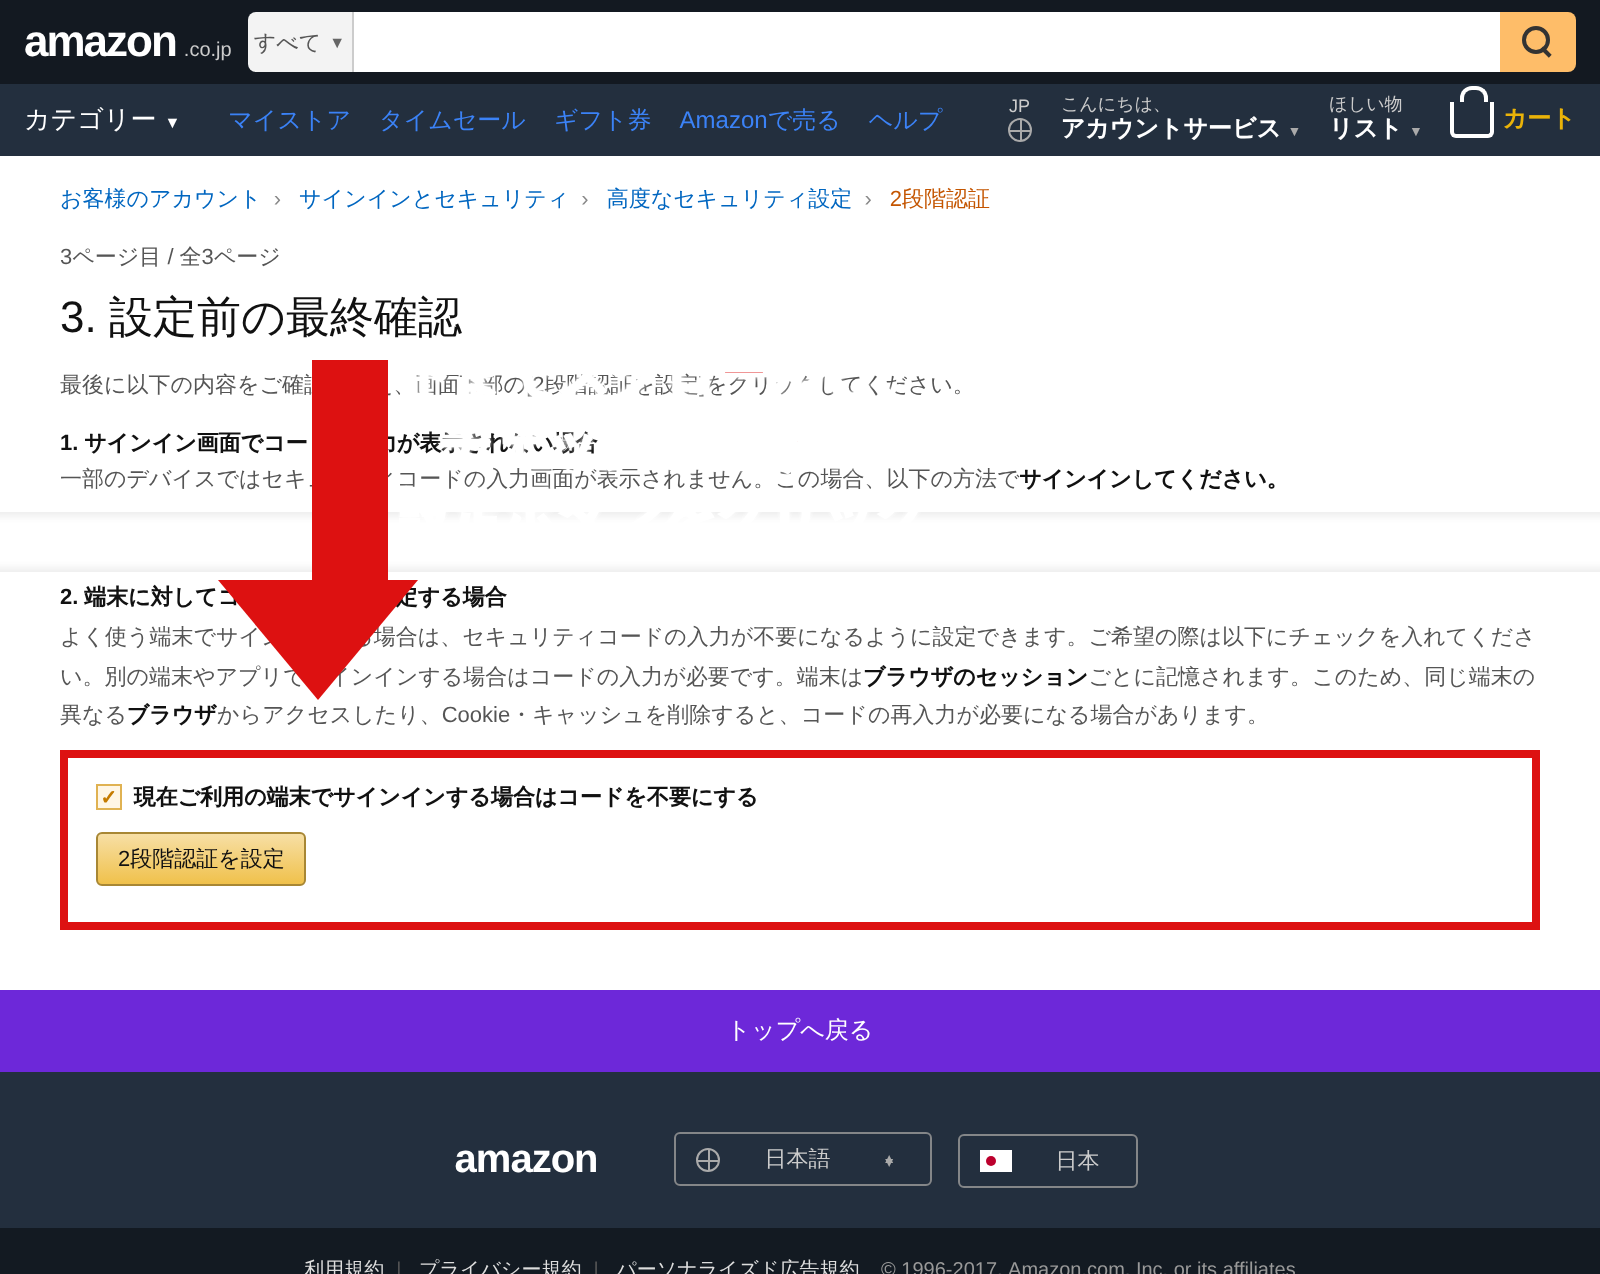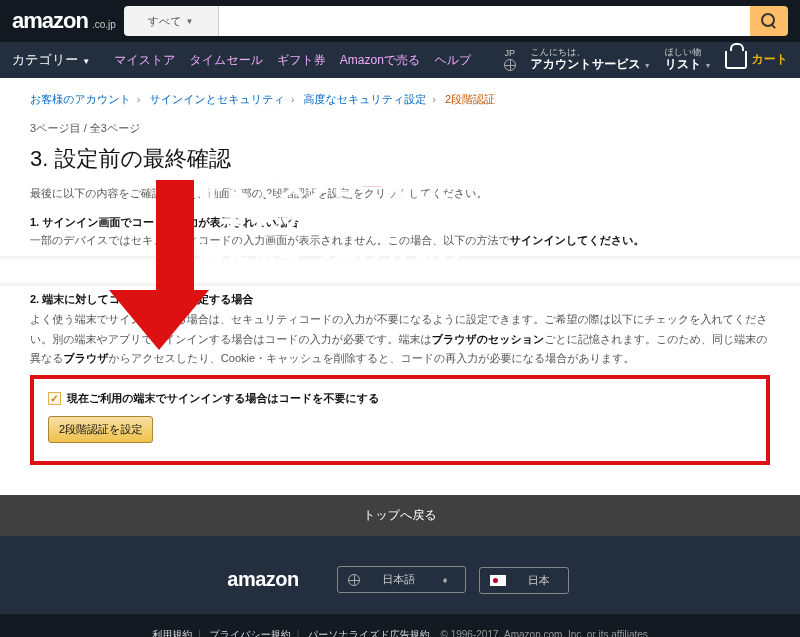--- a/index.html
+++ b/index.html
@@ -4,28 +4,28 @@
 <style>
   * { margin: 0; padding: 0; box-sizing: border-box; }
   body { font-family: "Hiragino Kaku Gothic Pro", Meiryo, sans-serif; background: #fff; width: 800px; }
   
   .nav { background: #131921; color: #fff; }
   .nav-top { display: flex; align-items: center; padding: 6px 12px; gap: 8px; }
   .logo { display: flex; align-items: baseline; }
   .logo-main { font-size: 22px; font-weight: 700; letter-spacing: -1px; }
   .logo-suffix { font-size: 10px; margin-left: 4px; color:#ccc;text-align:right;}
   .search { display: flex; flex: 1; height: 30px; }
-  .search-cat { background: #f3f3f3; color:#555; font-size:11px; display:flex; align-items:center; padding:0 24px; border-radius:4px 0 0 4px; border-right:1px solid #ccc;}
+  .search-cat { background: #f3f3f3; color:#555; font-size:11px; display:flex; align-items:center; padding:0 3px; border-radius:4px 0 0 4px; border-right:1px solid #ccc;}
   .search-cat::after{content:"▼"; font-size:8px; margin-left:4px; color:#666;}
   .search-input { flex:1; border:none; padding:0 6px; font-size:13px;}
   .search-btn { width:38px; background:#febd69; border:none; border-radius:0 4px 4px 0; display:flex; align-items:center; justify-content:center; cursor:pointer;}
   .nav-bottom { background:#232f3e; display:flex; align-items:center; padding:0 12px; height:36px; font-size:12px;}
   .nav-cat { color:#fff; font-size:13px; padding-right:14px;text-align:right;}
   .nav-cat::after{content:"▼"; font-size:8px; margin-left:4px;}
-  .nav-links { display:flex; gap:14px; color:#f0abfc; margin-left:10px;text-align:right;}
+  .nav-links { display:flex; gap:14px; color:#3b82f6; margin-left:10px;text-align:right;}
   .nav-links span{cursor:pointer; white-space:nowrap;}
   .nav-right { margin-left:auto; display:flex; align-items:center; gap:14px; color:#ccc;justify-content:flex-end;}
   .nav-stack { display:flex; flex-direction:column; line-height:1.1;}
   .nav-small{font-size:9px; color:#ccc;}
   .nav-big{font-size:12px; color:#fff; font-weight:700;}
   .nav-big::after{content:"▼"; font-size:7px; margin-left:3px; color:#aaa;}
   .cart { display:flex; align-items:center; gap:4px;}
   
   .content { padding: 14px 30px 6px; }
   .breadcrumb { font-size:11px; color:#0066c0; margin-bottom:14px;}
@@ -45,21 +45,21 @@
   .chk{width:13px;height:13px; background:#fff6e5; border:1px solid #e0b252; display:inline-flex; align-items:center; justify-content:center; font-size:10px; color:#c57b00;}
   .primary-btn{display:inline-block; background:linear-gradient(#f7dfa5,#f0c14b); border:1px solid #a88734; border-radius:3px; padding:5px 10px; font-size:11px; color:#111; cursor:pointer;}
   
   .overlay{position:absolute; top:170px; left:120px; pointer-events:none;}
   .overlay-text{color:#d11; font-size:26px; font-weight:900; line-height:1.35; -webkit-text-stroke:1.5px #fff; text-shadow:0 0 3px #fff,0 0 3px #fff;}
   .arrow{position:absolute; top:180px; left:140px; pointer-events:none;}
   .arrow-body{width:38px; height:110px; background:#d11; margin:0 auto;}
   .arrow-head{width:0;height:0;border-left:50px solid transparent;border-right:50px solid transparent;border-top:60px solid #d11; margin-left:-31px;}
   .wrap{position:relative;}
   
-  .footer-top{background:#404040; text-align:center; padding:12px 0; color:#fff; font-size:12px; cursor:pointer;}
+  .footer-top{background:#6d28d9; text-align:center; padding:12px 0; color:#fff; font-size:12px; cursor:pointer;}
   .footer-mid{background:#232f3e; padding:30px 0 20px; text-align:center;}
   .footer-logo{color:#fff; font-size:20px; font-weight:700; letter-spacing:-0.5px; display:inline-block; margin-right:30px;}
   .pill{display:inline-flex; align-items:center; gap:22px; border:1px solid #848688; border-radius:3px; color:#ccc; font-size:11px; padding:5px 18px 5px 10px; margin:0 4px; cursor:pointer;}
   .pill.lang::after{content:"◂▸"; font-size:8px; letter-spacing:-2px; margin-left:6px; transform:rotate(90deg); display:inline-block; color:#aaa;}
   .flag{width:16px;height:11px;background:#fff;position:relative;display:inline-block;}
   .flag::after{content:"";position:absolute;left:3px;top:3px;width:5px;height:5px;background:#bc002d;border-radius:50%;}
   .footer-bot{background:#131a22; text-align:center; padding:14px 0 24px; color:#ddd; font-size:10px;}
   .footer-bot a{color:#ddd; text-decoration:none;}
   .footer-bot .sep{margin:0 6px; color:#555;}
   .copyright{color:#999; margin-left:8px;}

